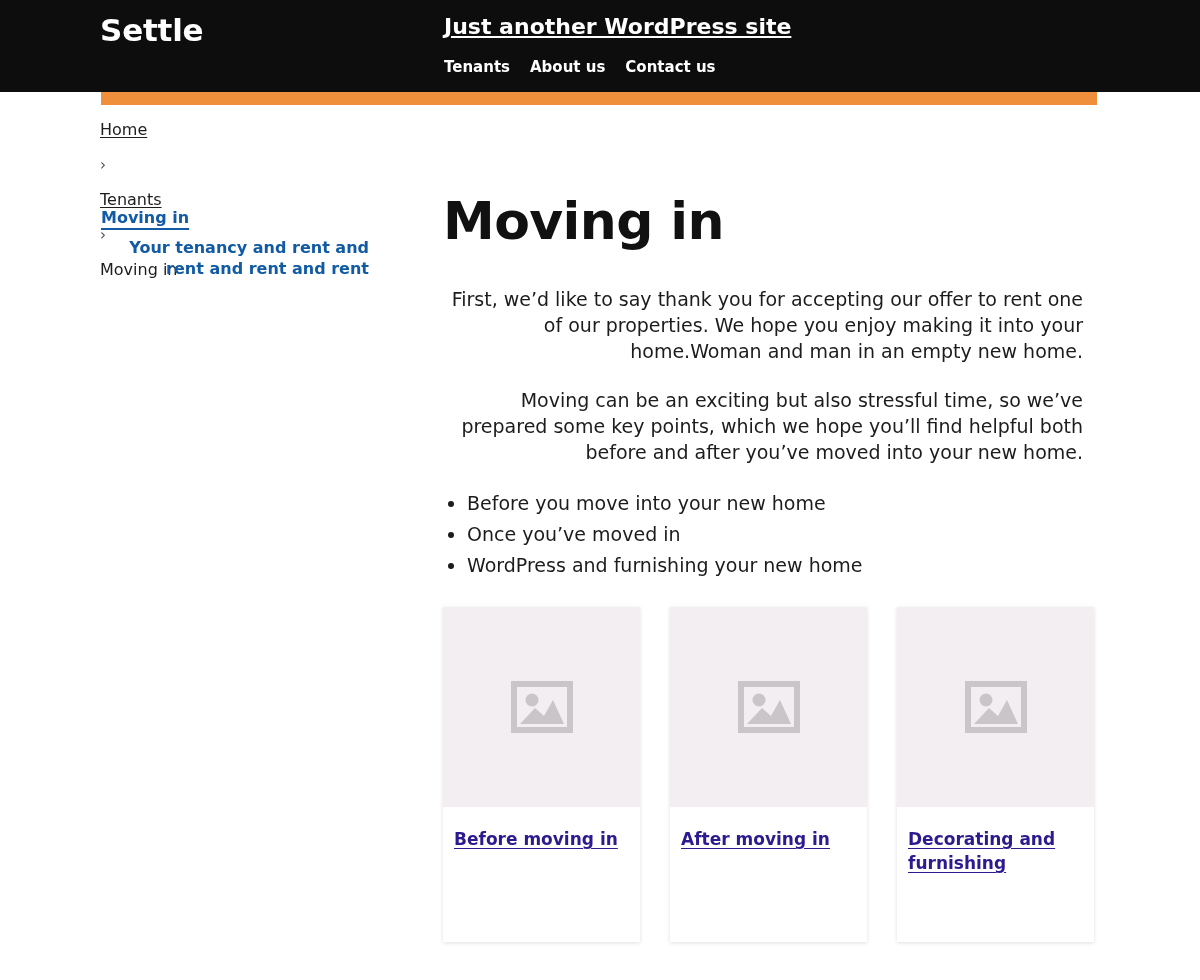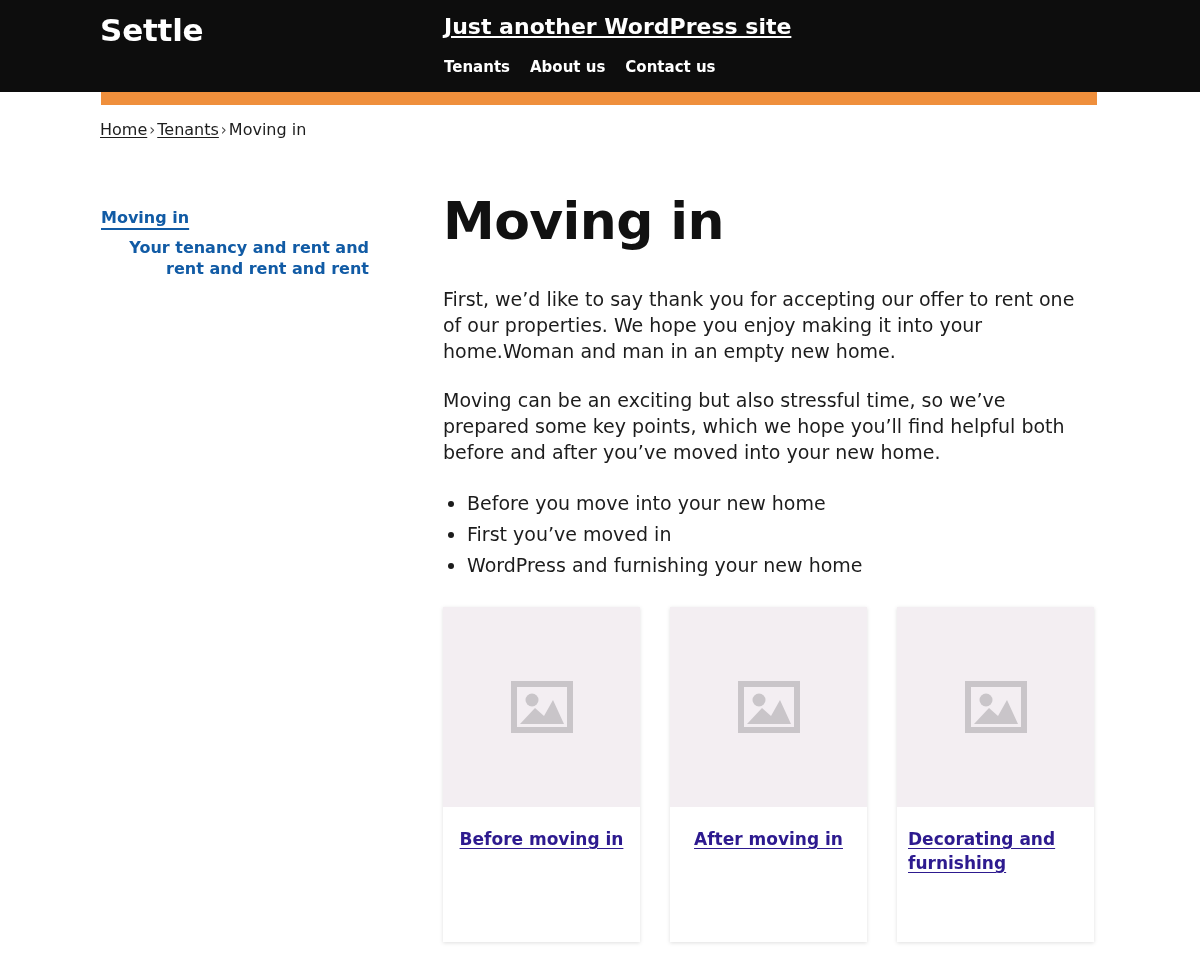--- a/index.html
+++ b/index.html
@@ -78,24 +78,25 @@
     background: #ef8f3c;
   }
 
   
   .breadcrumb {
     position: absolute;
     left: 100px;
     top: 119px;
     display: flex;
     align-items: baseline;
-    gap: 2px;
+    gap: 13px;
     font-size: 16px;
     line-height: 22px;
     color: #1d1d1d;
+    flex-direction: column;
   }
 
   .crumb-link {
     color: #1d1d1d;
     text-decoration: underline;
     text-underline-offset: 2px;
     cursor: pointer;
   }
 
   .crumb-sep {
@@ -148,20 +149,21 @@
     letter-spacing: -0.6px;
     margin-bottom: 34px;
   }
 
   .body-par {
     font-size: 19px;
     line-height: 26px;
     color: #1c1c1c;
     max-width: 640px;
     margin-bottom: 23px;
+    text-align: right;
   }
 
   .bullet-list {
     list-style: none;
     margin-top: 22px;
   }
 
   .bullet-list li {
     position: relative;
     font-size: 19px;
@@ -191,21 +193,20 @@
   }
 
   .card {
     width: 197px;
     height: 335px;
     background: #ffffff;
     box-shadow: 0 1px 4px rgba(0,0,0,0.13);
     display: flex;
     flex-direction: column;
     cursor: pointer;
-    align-items: center;
   }
 
   .card-image {
     width: 100%;
     height: 200px;
     background: #f3eef2;
     display: flex;
     align-items: center;
     justify-content: center;
   }
@@ -254,21 +255,21 @@
     <a class="side-item active">Moving in</a>
     <a class="side-item wrap">Your tenancy and rent and rent and rent and rent</a>
   </aside>
 
   <main class="main">
     <h1 class="page-title">Moving in</h1>
     <p class="body-par">First, we’d like to say thank you for accepting our offer to rent one of our properties. We hope you enjoy making it into your home.Woman and man in an empty new home.</p>
     <p class="body-par">Moving can be an exciting but also stressful time, so we’ve prepared some key points, which we hope you’ll find helpful both before and after you’ve moved into your new home.</p>
     <ul class="bullet-list">
       <li>Before you move into your new home</li>
-      <li>First you’ve moved in</li>
+      <li>Once you’ve moved in</li>
       <li>WordPress and furnishing your new home</li>
     </ul>
   </main>
 
   <section class="card-row">
 
     <article class="card">
       <div class="card-image">
         <svg width="62" height="62" viewBox="0 0 62 62">
           <rect x="3" y="8" width="56" height="46" fill="none" stroke="#c9c5c9" stroke-width="6"></rect>

